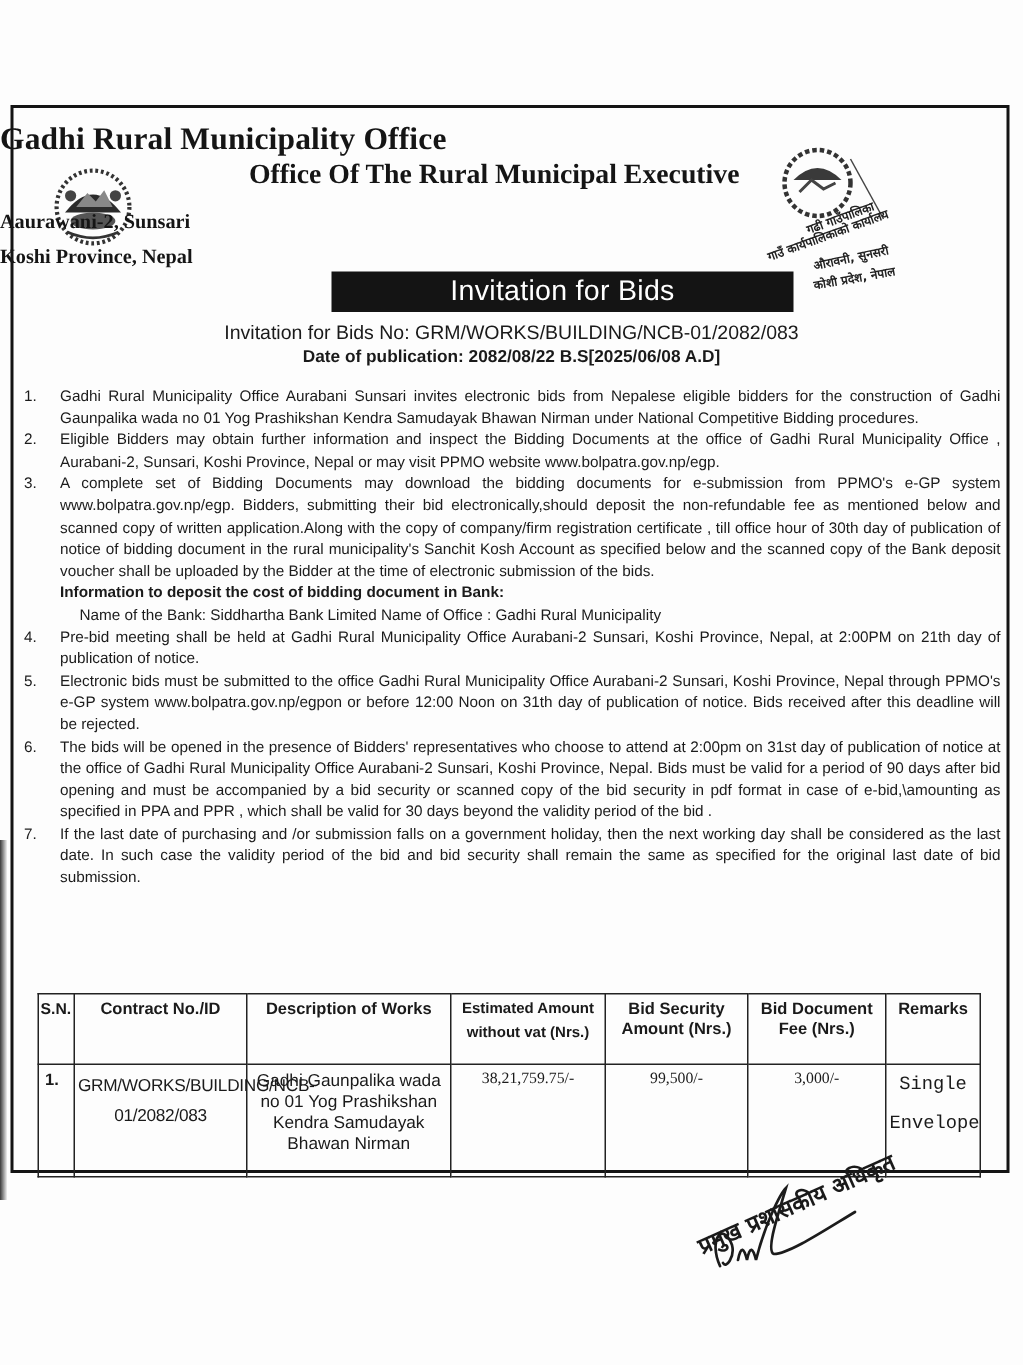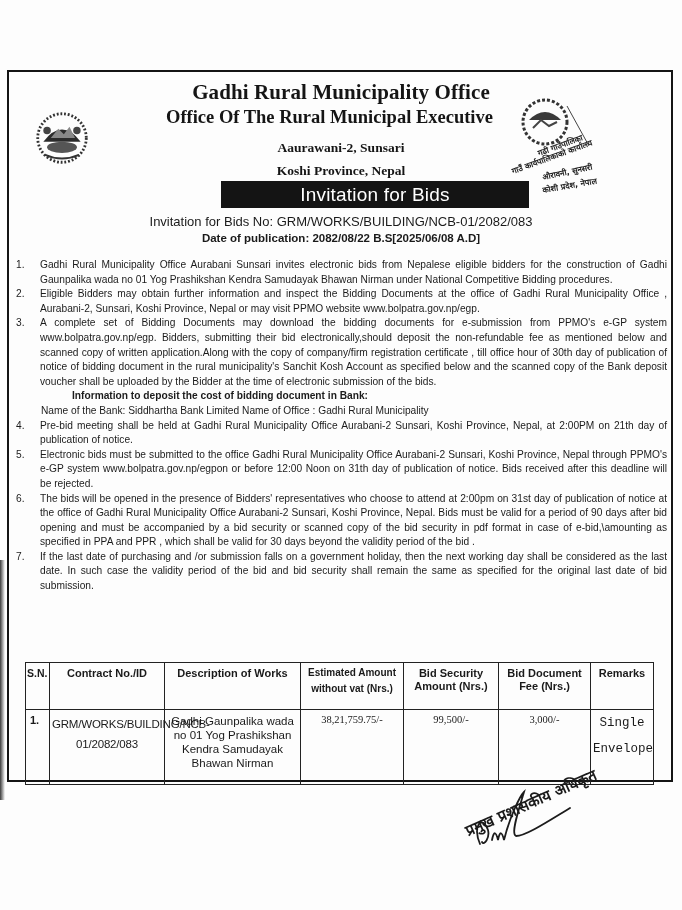--- a/index.html
+++ b/index.html
@@ -39,21 +39,21 @@
     }
     .emblem-right {
       left: 505px; top: 96px;
       width: 110px; height: 100px;
     }
     .emblem svg { width: 100%; height: 100%; display: block; }
 
     .hdr {
       position: absolute;
       left: 0; width: 682px;
-      text-align: center;
+      text-align: left;
       font-family: "Liberation Serif", serif;
       font-weight: bold;
       color: #151515;
     }
     .hdr-title { top: 80px; font-size: 21px; letter-spacing: 0.1px; }
     .hdr-sub { top: 107px; font-size: 18.5px; left: 166px; width: auto; text-align: right; }
     .hdr-addr { top: 140px; font-size: 13.5px; }
     .hdr-prov { top: 163px; font-size: 13.5px; }
 
     .banner {
@@ -104,22 +104,22 @@
       box-sizing: border-box;
     }
     .clause .txt {
       flex: 1;
       text-align: justify;
       padding-right: 2px;
     }
     .bank-info {
       padding-left: 26px;
     }
-    .bank-info .bank-head { font-weight: bold; margin-left: 32px; }
-    .bank-info .bank-line { padding-left: 1px; }
+    .bank-info .bank-head { font-weight: bold; }
+    .bank-info .bank-line { padding-left: 1px; margin-left: 12px; }
 
     table.bids {
       position: absolute;
       left: 25px; top: 662px;
       width: 628px;
       border-collapse: collapse;
       font-size: 11px;
       color: #1a1a1a;
       table-layout: fixed;
     }

